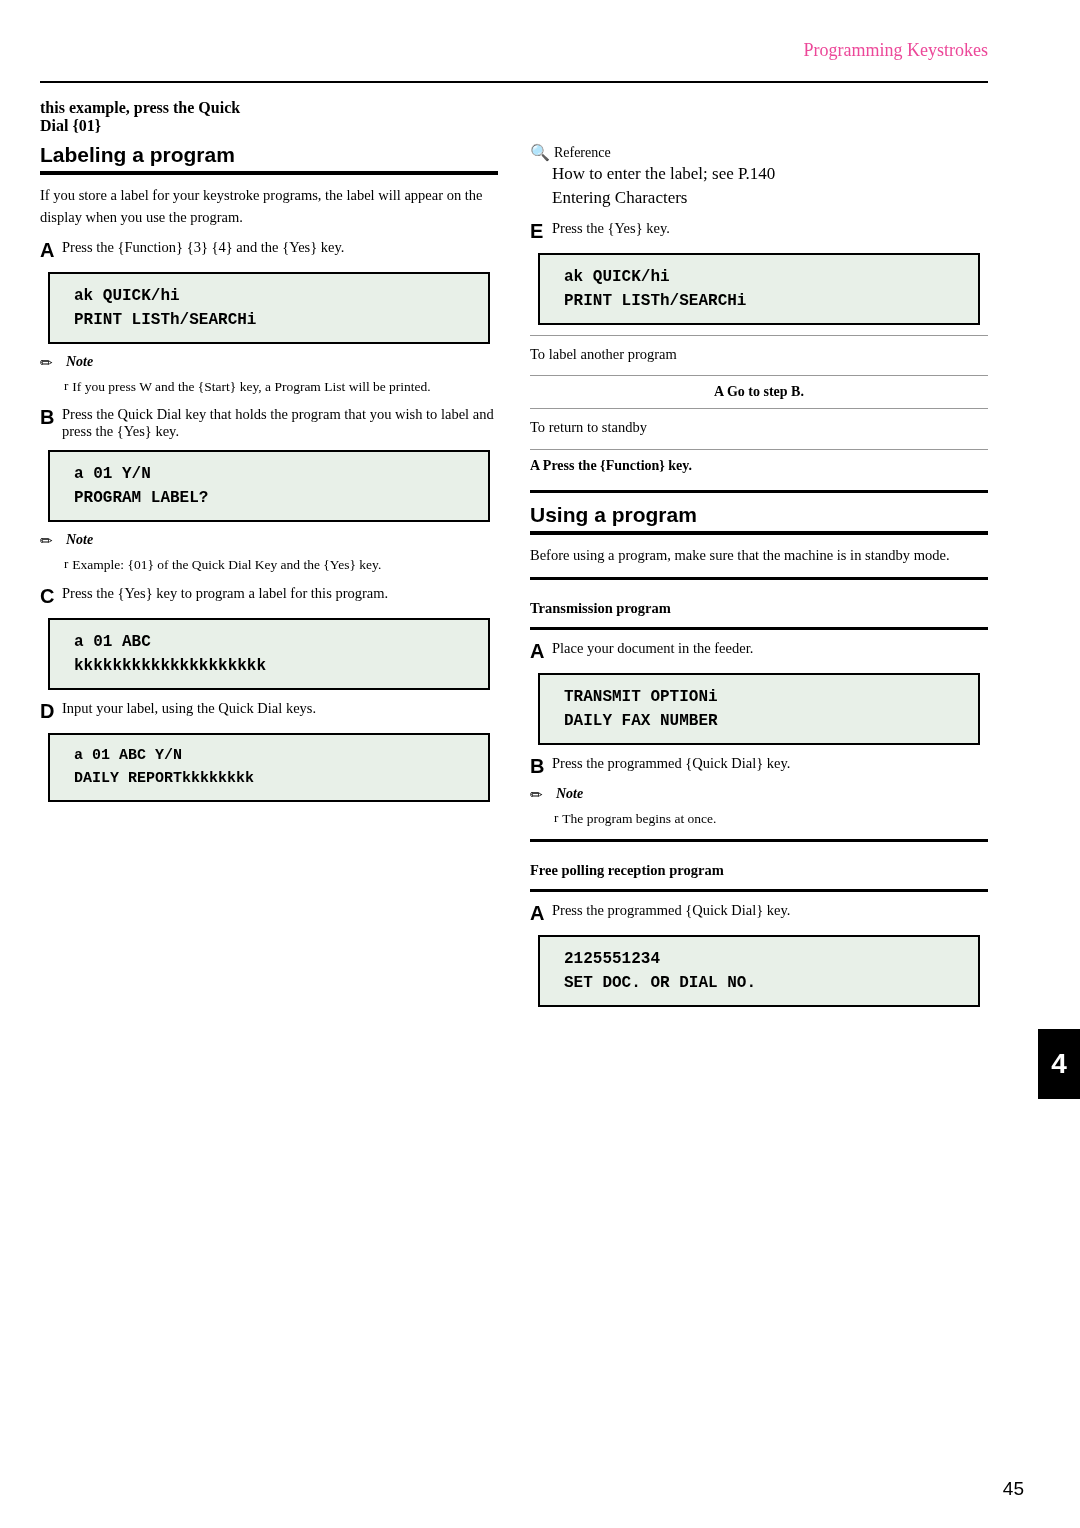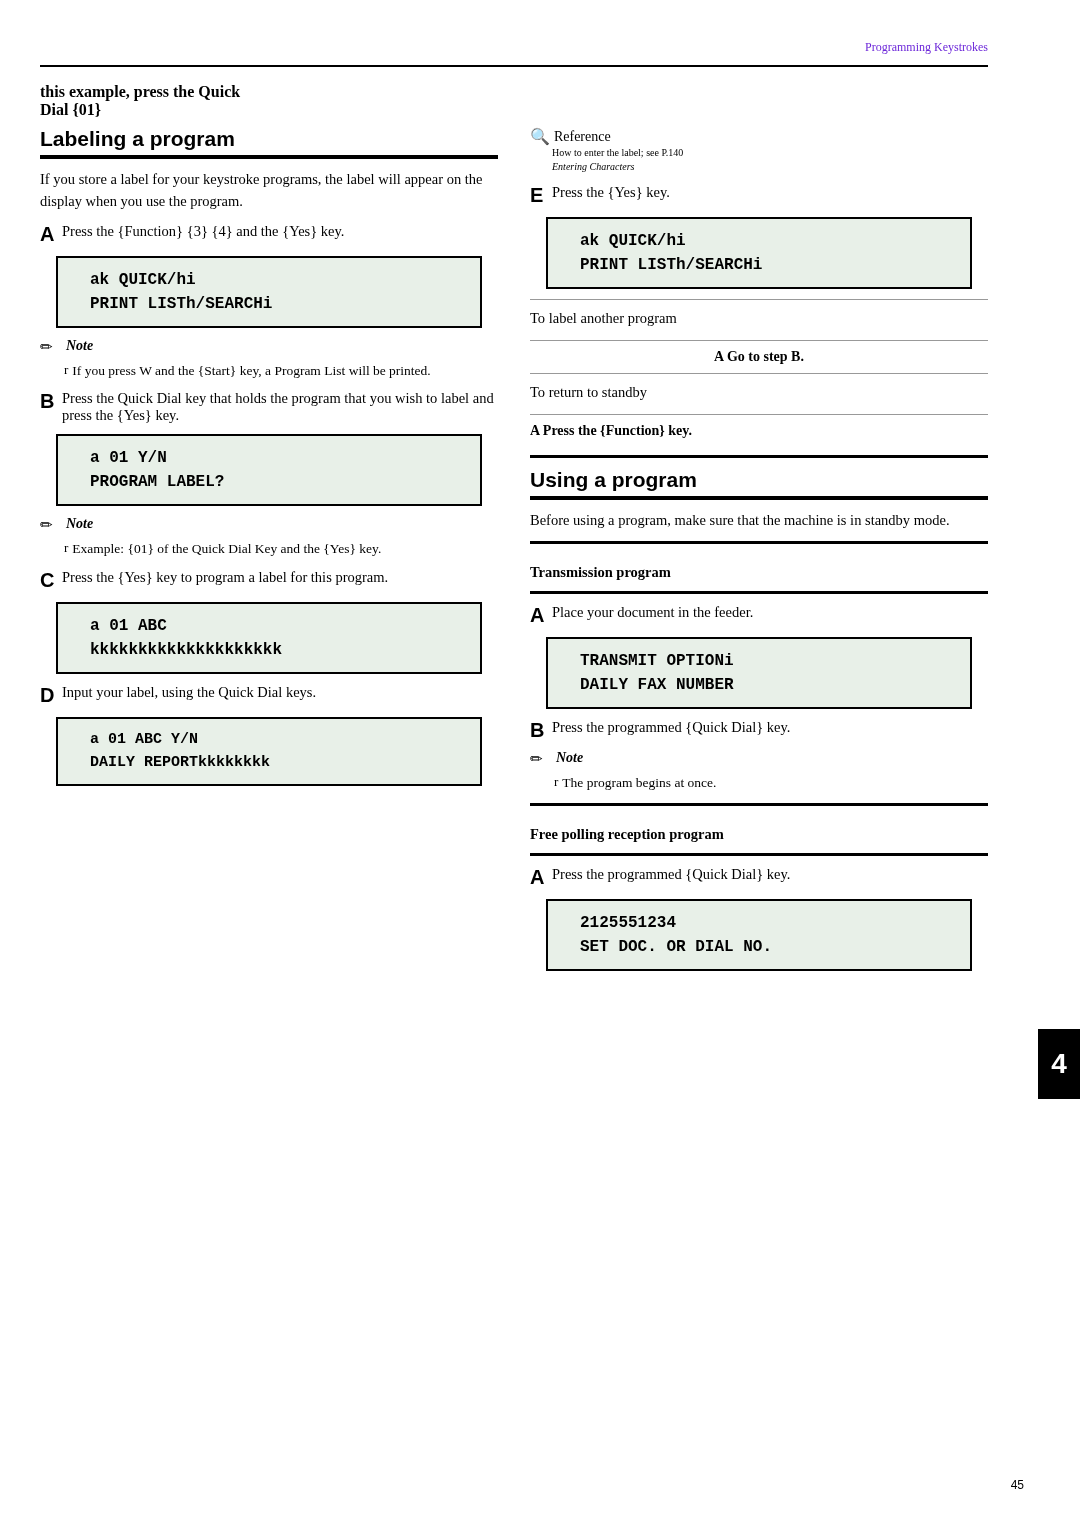--- a/index.html
+++ b/index.html
@@ -42,23 +42,23 @@
       display: flex;
       flex-direction: column;
       padding: 40px 40px 40px 40px;
     }
     .top-rule {
       border-top: 2px solid #000;
       margin-bottom: 16px;
     }
     .page-header {
       text-align: right;
-      font-size: 12px;
-      color: #6d28d9;
-      margin-bottom: 10px;
+      font-size: 18px;
+      color: #ec4899;
+      margin-bottom: 20px;
     }
     .two-col {
       display: flex;
       flex-direction: row;
       gap: 32px;
     }
     .left-col {
       flex: 1;
       min-width: 0;
     }
@@ -95,22 +95,22 @@
       font-family: Arial, sans-serif;
       margin-right: 4px;
       min-width: 18px;
     }
     .step-content {
       flex: 1;
     }
     .lcd-box {
       border: 2px solid #000;
       background: #e8f0e8;
-      padding: 10px 32px;
-      margin: 10px 16px;
+      padding: 10px 24px;
+      margin: 10px 8px;
       font-family: 'Courier New', Courier, monospace;
       font-size: 16px;
       font-weight: bold;
       line-height: 1.5;
     }
     .lcd-box-small {
       font-size: 15px;
     }
     .note-row {
       display: flex;
@@ -143,26 +143,25 @@
     .ref-block {
       margin-bottom: 10px;
     }
     .ref-label {
       font-size: 14px;
       display: flex;
       align-items: center;
       gap: 4px;
     }
     .ref-text {
-      font-size: 10px;
+      font-size: 17px;
       margin-left: 22px;
       line-height: 1.4;
     }
     .italic-text {
-      font-style: italic;
     }
     .separator-line {
       border-top: 1px solid #999;
       margin: 8px 0;
     }
     .separator-bold {
       border-top: 3px solid #000;
       margin: 10px 0;
     }
     .goto-text {
@@ -170,23 +169,23 @@
       font-weight: bold;
     }
     .subsection-label {
       font-weight: bold;
       font-size: 14.5px;
       margin-bottom: 6px;
       margin-top: 20px;
     }
     .page-number {
       position: absolute;
-      bottom: 36px;
+      bottom: 28px;
       right: 56px;
-      font-size: 12px;
+      font-size: 19px;
       font-family: Arial, sans-serif;
     }
     .intro-line {
       font-size: 16px;
       font-weight: bold;
       margin-bottom: 8px;
     }
   </style>
 </head>
 <body>

